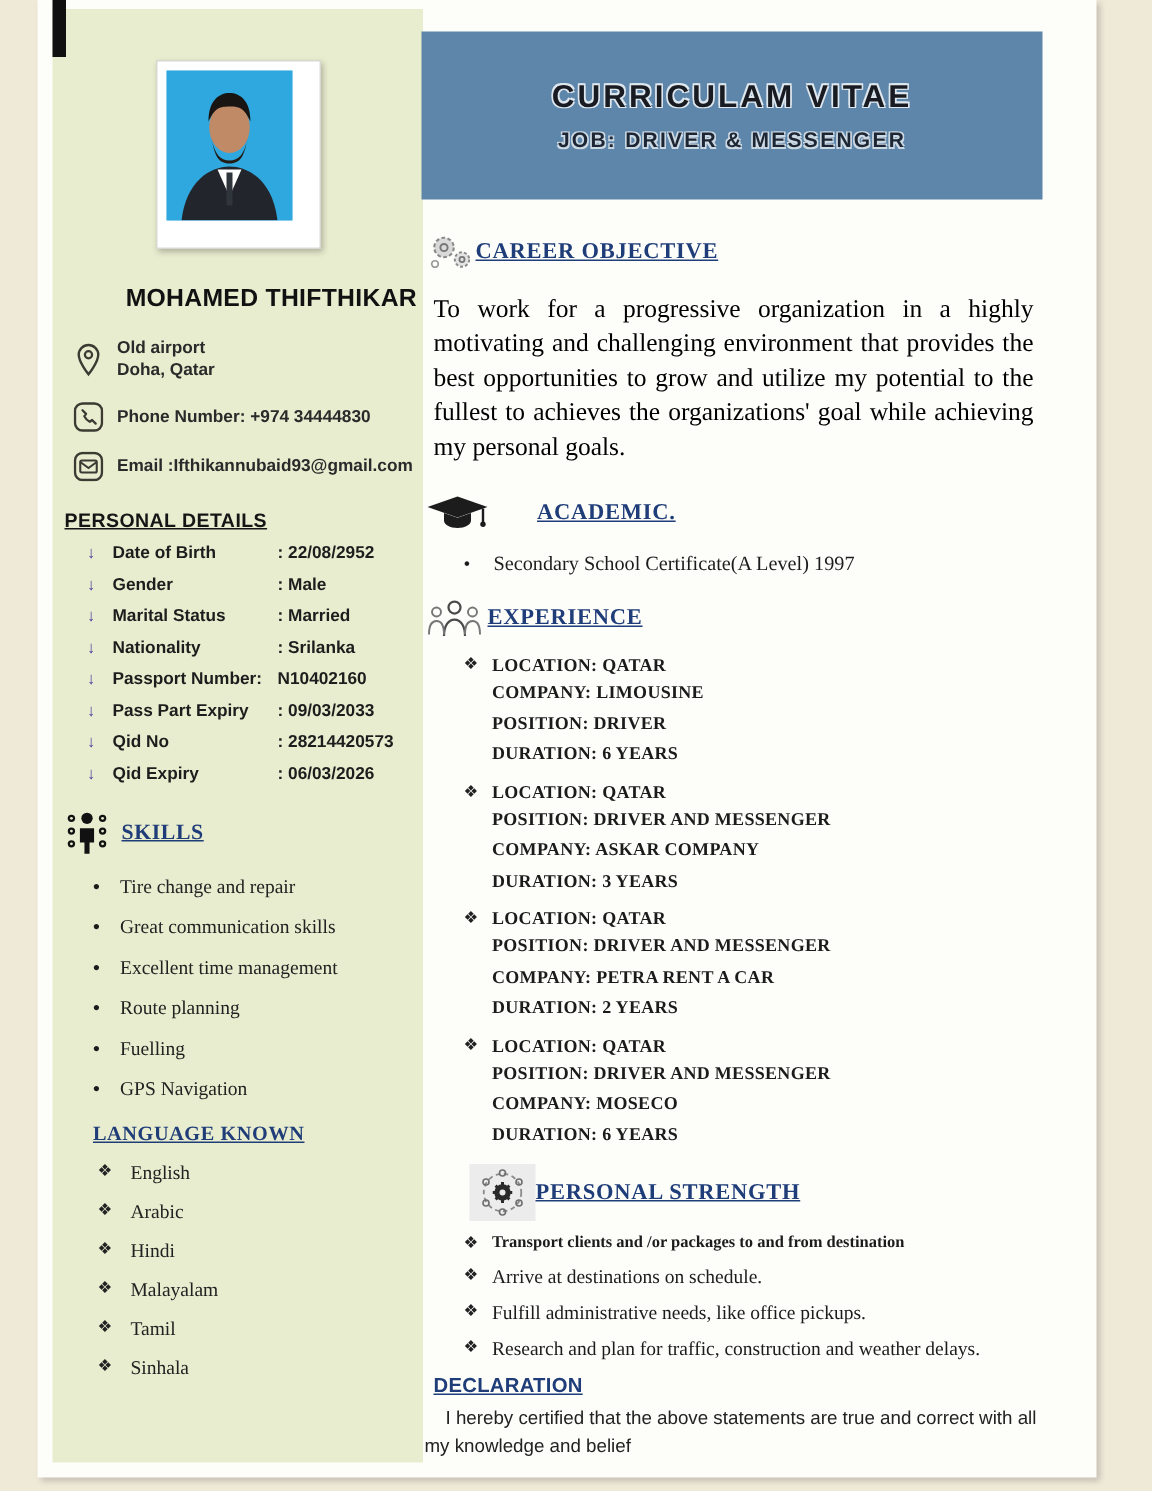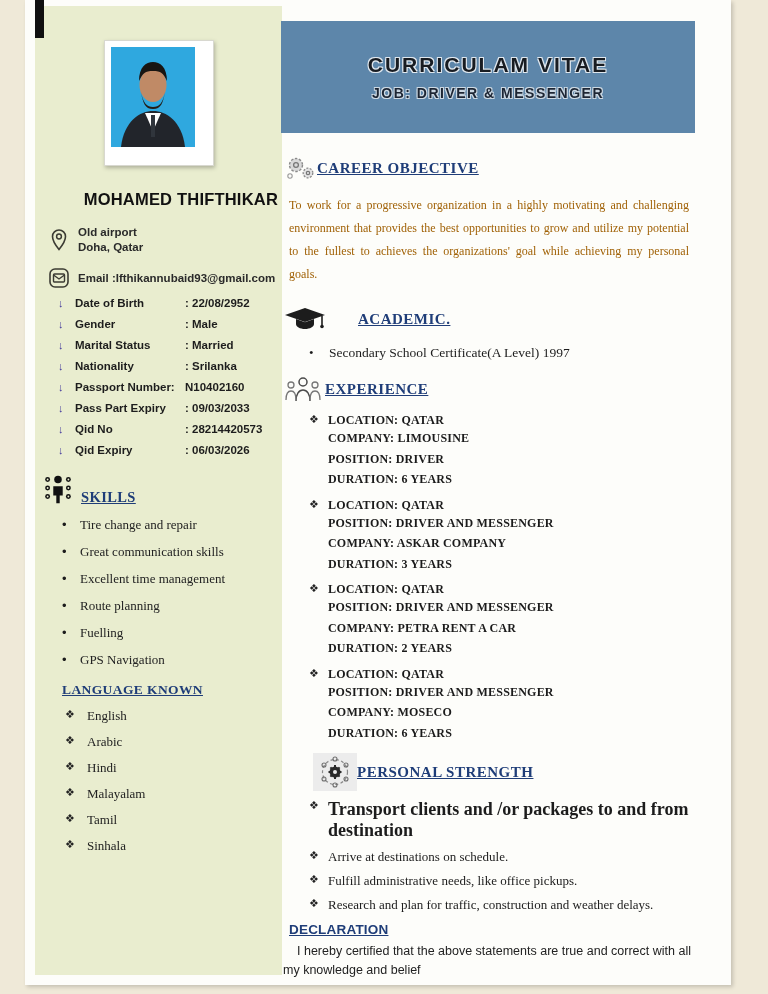--- a/index.html
+++ b/index.html
@@ -20,21 +20,21 @@
   .contact{margin:16px 0 0 12px;}
   .c-row{display:flex;align-items:center;margin-top:13px;}
   .c-ico{width:24px;flex:0 0 24px;display:flex;justify-content:center;}
   .c-txt{margin-left:7px;font-size:11.5px;font-weight:600;color:#2a2a2a;line-height:15px;}
   .pd-title{margin:18px 0 0 8px;font-size:13px;font-weight:800;color:#151515;
             text-decoration:underline;letter-spacing:.3px;}
   .pd-row{display:flex;margin:9px 0 0 23px;align-items:baseline;}
   .pd-bullet{width:17px;flex:0 0 17px;color:#43389b;font-weight:bold;font-size:11px;}
   .pd-label{width:110px;flex:0 0 110px;font-weight:700;font-size:11.5px;color:#1d1d1d;}
   .pd-value{font-weight:700;font-size:11.5px;color:#1d1d1d;white-space:nowrap;}
-  .skills-head{display:flex;align-items:flex-end;margin:16px 0 0 6px;}
+  .skills-head{display:flex;align-items:center;margin:16px 0 0 6px;}
   .side-h{font-family:"Liberation Serif",serif;font-size:14.5px;font-weight:700;color:#1f3d78;
           text-decoration:underline;letter-spacing:.4px;margin-left:6px;}
   .skill-row{display:flex;margin:11px 0 0 27px;}
   .skill-dot{width:18px;flex:0 0 18px;font-size:13px;}
   .skill-txt{font-family:"Liberation Serif",serif;font-size:13px;color:#222;}
   .lang-title{margin:14px 0 0 27px;font-family:"Liberation Serif",serif;font-size:13.5px;font-weight:700;
               color:#1f3d78;text-decoration:underline;letter-spacing:.4px;}
   .lang-row{display:flex;margin:10px 0 0 30px;}
   .lang-dot{width:22px;flex:0 0 22px;font-size:11px;color:#222;}
   .lang-txt{font-family:"Liberation Serif",serif;font-size:13px;color:#222;}
@@ -44,36 +44,36 @@
   .cv-header{margin-top:5px;width:414px;height:112px;background:#5d86aa;
              display:flex;flex-direction:column;justify-content:center;align-items:center;}
   .cv-title{font-family:"Liberation Sans",sans-serif;font-weight:800;font-size:21px;letter-spacing:2px;
             color:#181c22;text-shadow:-1px -1px 0 #dfe7ee,1px -1px 0 #dfe7ee,-1px 1px 0 #dfe7ee,1px 1px 0 #dfe7ee;}
   .cv-subtitle{margin-top:8px;font-family:"Liberation Sans",sans-serif;font-weight:800;font-size:14px;
             letter-spacing:1.5px;color:#1d2634;
             text-shadow:-1px -1px 0 #cdd9e3,1px -1px 0 #cdd9e3,-1px 1px 0 #cdd9e3,1px 1px 0 #cdd9e3;}
   .sec-head{display:flex;align-items:center;}
   .sec-title{font-size:15px;font-weight:700;color:#1f3d78;text-decoration:underline;letter-spacing:.5px;}
   .obj-head{margin:22px 0 0 2px;}
-  .obj-body{margin:13px 6px 0 8px;width:400px;text-align:justify;font-size:12px;line-height:23px;color:#a16207;}
+  .obj-body{margin:13px 6px 0 8px;width:400px;text-align:justify;font-size:17px;line-height:23px;color:#000000;}
   .aca-head{margin:20px 0 0 0;gap:29px;}
   .aca-row{display:flex;margin:13px 0 0 28px;}
   .aca-dot{width:20px;flex:0 0 20px;font-size:13px;}
   .aca-txt{font-size:13.5px;color:#1c1c1c;}
   .exp-head{margin:12px 0 0 0;}
   .exp-entry{margin-top:2px;}
   .exp-loc{display:flex;margin:8px 0 0 28px;}
   .exp-dot{width:19px;flex:0 0 19px;font-size:11px;color:#222;}
   .exp-bold{font-weight:700;font-size:12px;color:#1b1b1b;letter-spacing:.2px;}
   .exp-line{margin:0 0 0 47px;line-height:20.5px;font-weight:700;font-size:12px;color:#1b1b1b;letter-spacing:.2px;}
   .str-head{margin:10px 0 0 0;padding-left:32px;}
   .str-row{display:flex;margin:8px 0 0 28px;}
   .str-dot{width:19px;flex:0 0 19px;font-size:11px;color:#222;}
   .str-txt{font-size:13px;color:#1c1c1c;}
-  .str-txt.bold{font-weight:700;font-size:18px;}
+  .str-txt.bold{font-weight:700;font-size:11px;}
   .dec-title{margin:9px 0 0 8px;font-family:"Liberation Sans",sans-serif;font-size:13.5px;font-weight:800;
              color:#1f3d78;text-decoration:underline;letter-spacing:.2px;}
   .dec-body{margin:5px 0 0 2px;width:418px;font-family:"Liberation Sans",sans-serif;font-size:12.5px;
             line-height:19px;color:#222;text-indent:14px;}
   .signature{margin:40px 0 0 128px;font-family:"Liberation Sans",sans-serif;font-size:14.5px;
              font-weight:600;color:#1a1a1a;letter-spacing:.3px;}
   .ico-tile{display:flex;justify-content:center;align-items:center;}
 </style>
 </head>
 <body>
@@ -109,28 +109,38 @@
           </span>
           <span class="c-txt">
             <span>Old airport</span><br>
             <span>Doha, Qatar</span>
           </span>
         </div>
         <div class="c-row">
           <span class="c-ico">
             <svg width="20" height="20" viewBox="0 0 20 20">
                 <rect x="1" y="1" width="18" height="18" rx="5" fill="none" stroke="#3b3b33" stroke-width="1.6"></rect>
+                <path d="M6,5.5 l2.4,2.4 -1.2,1.6 c0.9,1.7 2.2,3 3.6,3.7 l1.6,-1.2 2.4,2.4" fill="none" stroke="#3b3b33" stroke-width="1.5" stroke-linecap="round" stroke-linejoin="round"></path>
+              </svg>
+          </span>
+          <span class="c-txt">Phone Number: +974 34444830</span>
+        </div>
+        <div class="c-row">
+          <span class="c-ico">
+            <svg width="20" height="20" viewBox="0 0 20 20">
+                <rect x="1" y="1" width="18" height="18" rx="5" fill="none" stroke="#3b3b33" stroke-width="1.6"></rect>
                 <rect x="4.5" y="6" width="11" height="8" rx="1" fill="none" stroke="#3b3b33" stroke-width="1.4"></rect>
                 <polyline points="4.5,7 10,11 15.5,7" fill="none" stroke="#3b3b33" stroke-width="1.4"></polyline>
               </svg>
           </span>
           <span class="c-txt">Email :Ifthikannubaid93@gmail.com</span>
         </div>
       </div>
 
+      <div class="pd-title">PERSONAL DETAILS</div>
 
       <div>
         <div class="pd-row">
           <span class="pd-bullet">↓</span>
           <span class="pd-label">Date of Birth</span>
           <span class="pd-value">: 22/08/2952</span>
         </div>
         <div class="pd-row">
           <span class="pd-bullet">↓</span>
           <span class="pd-label">Gender</span>

